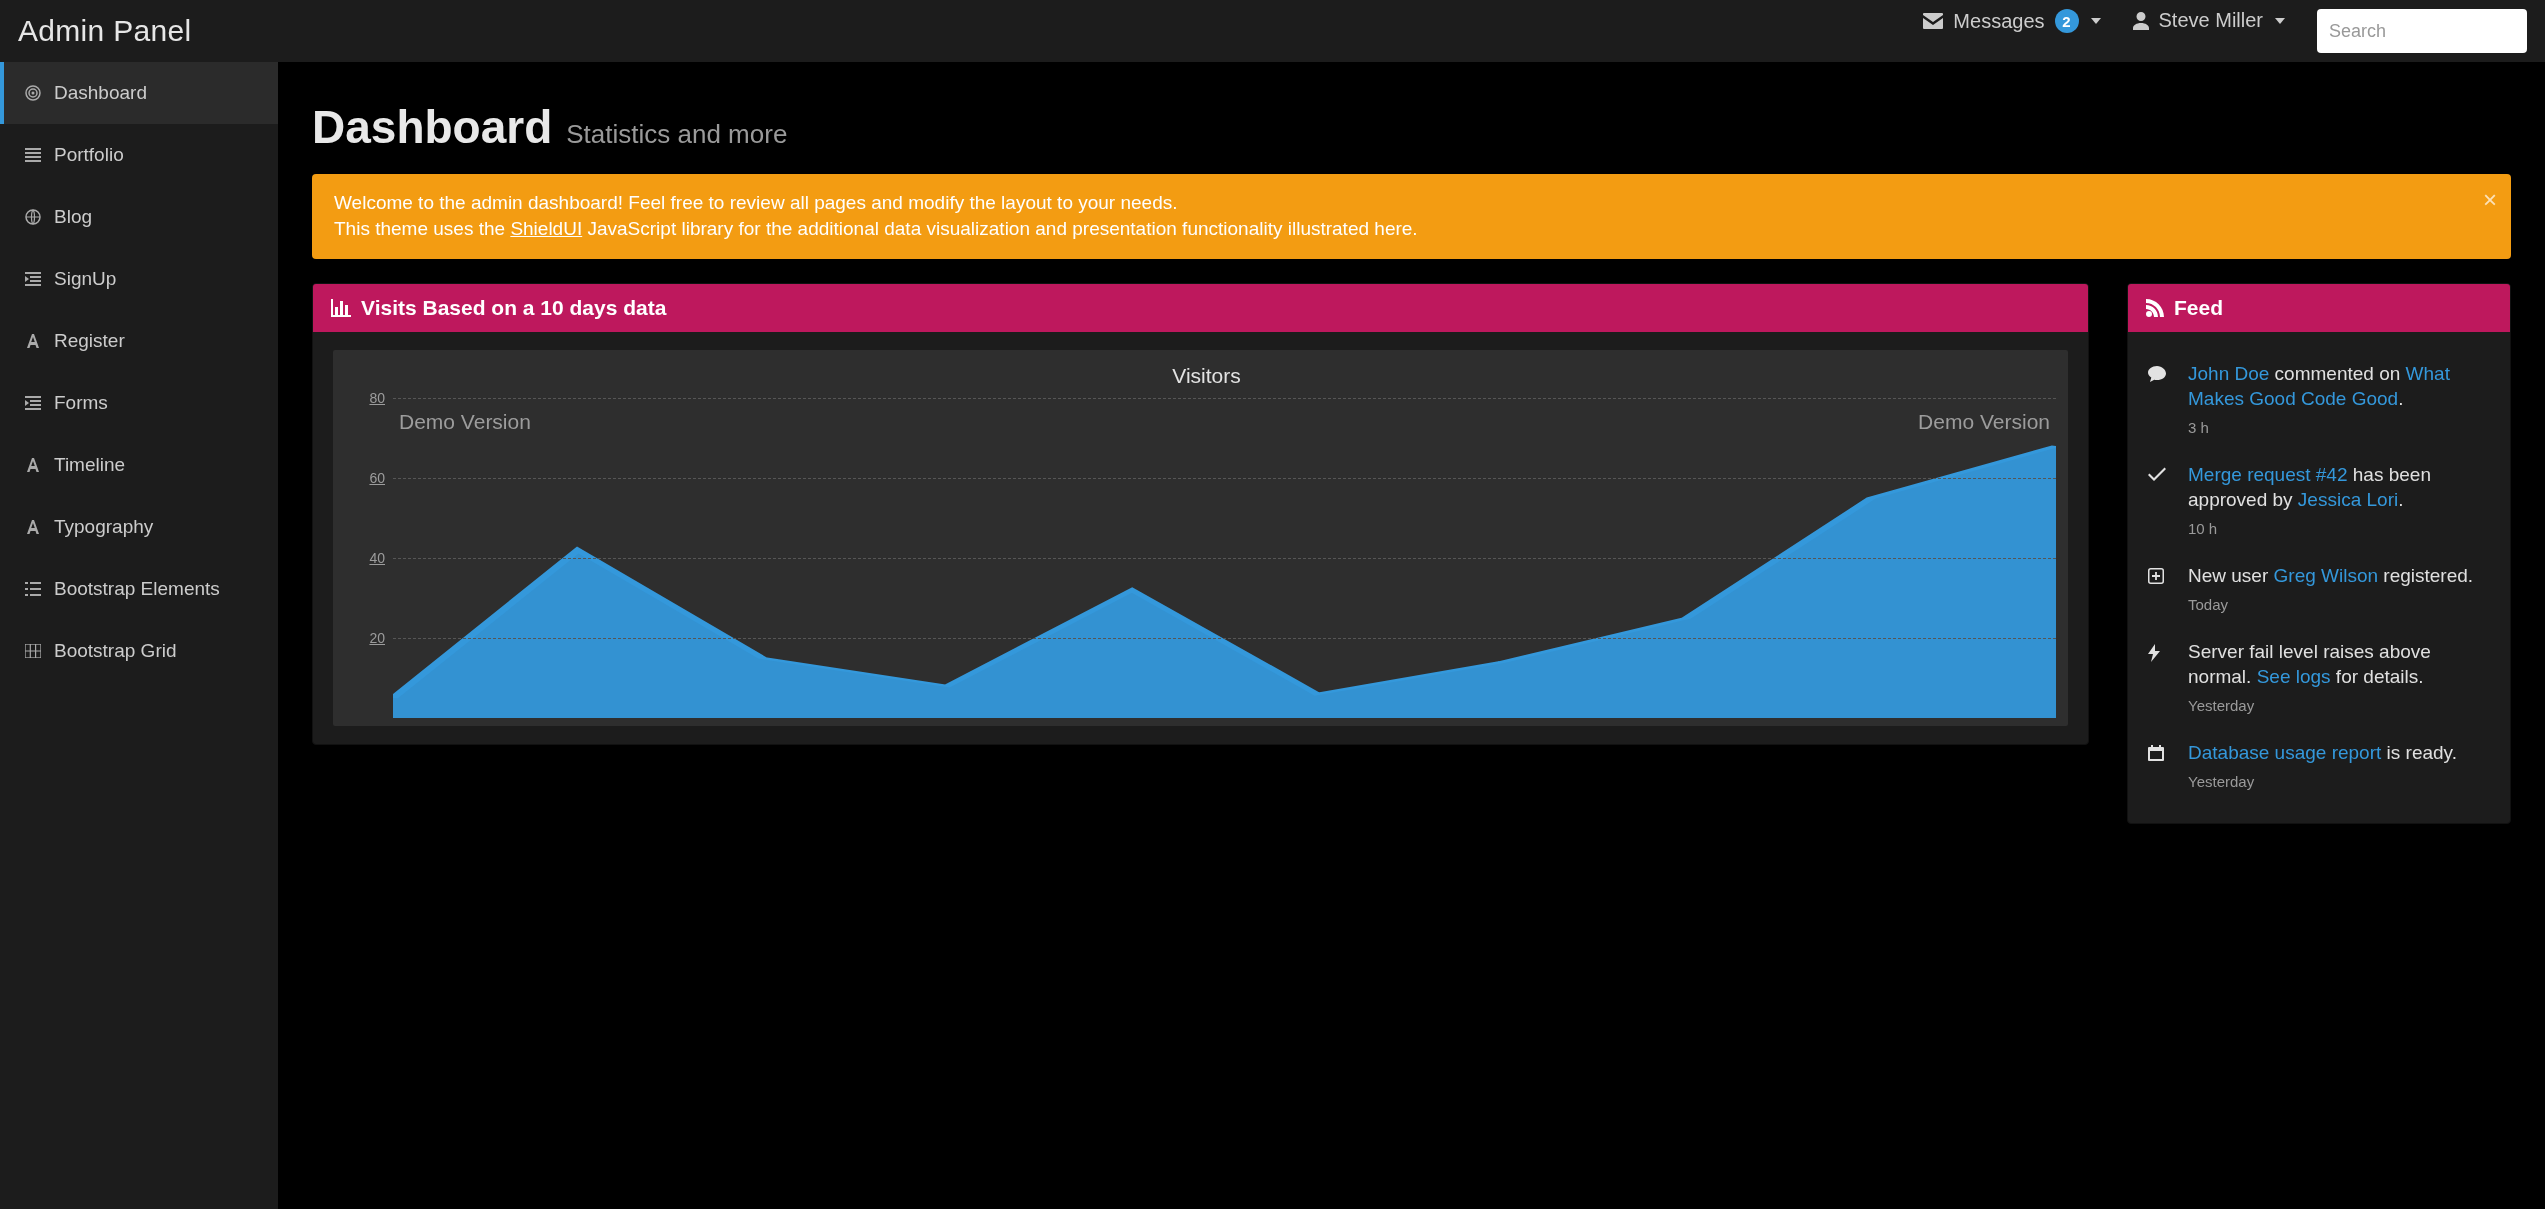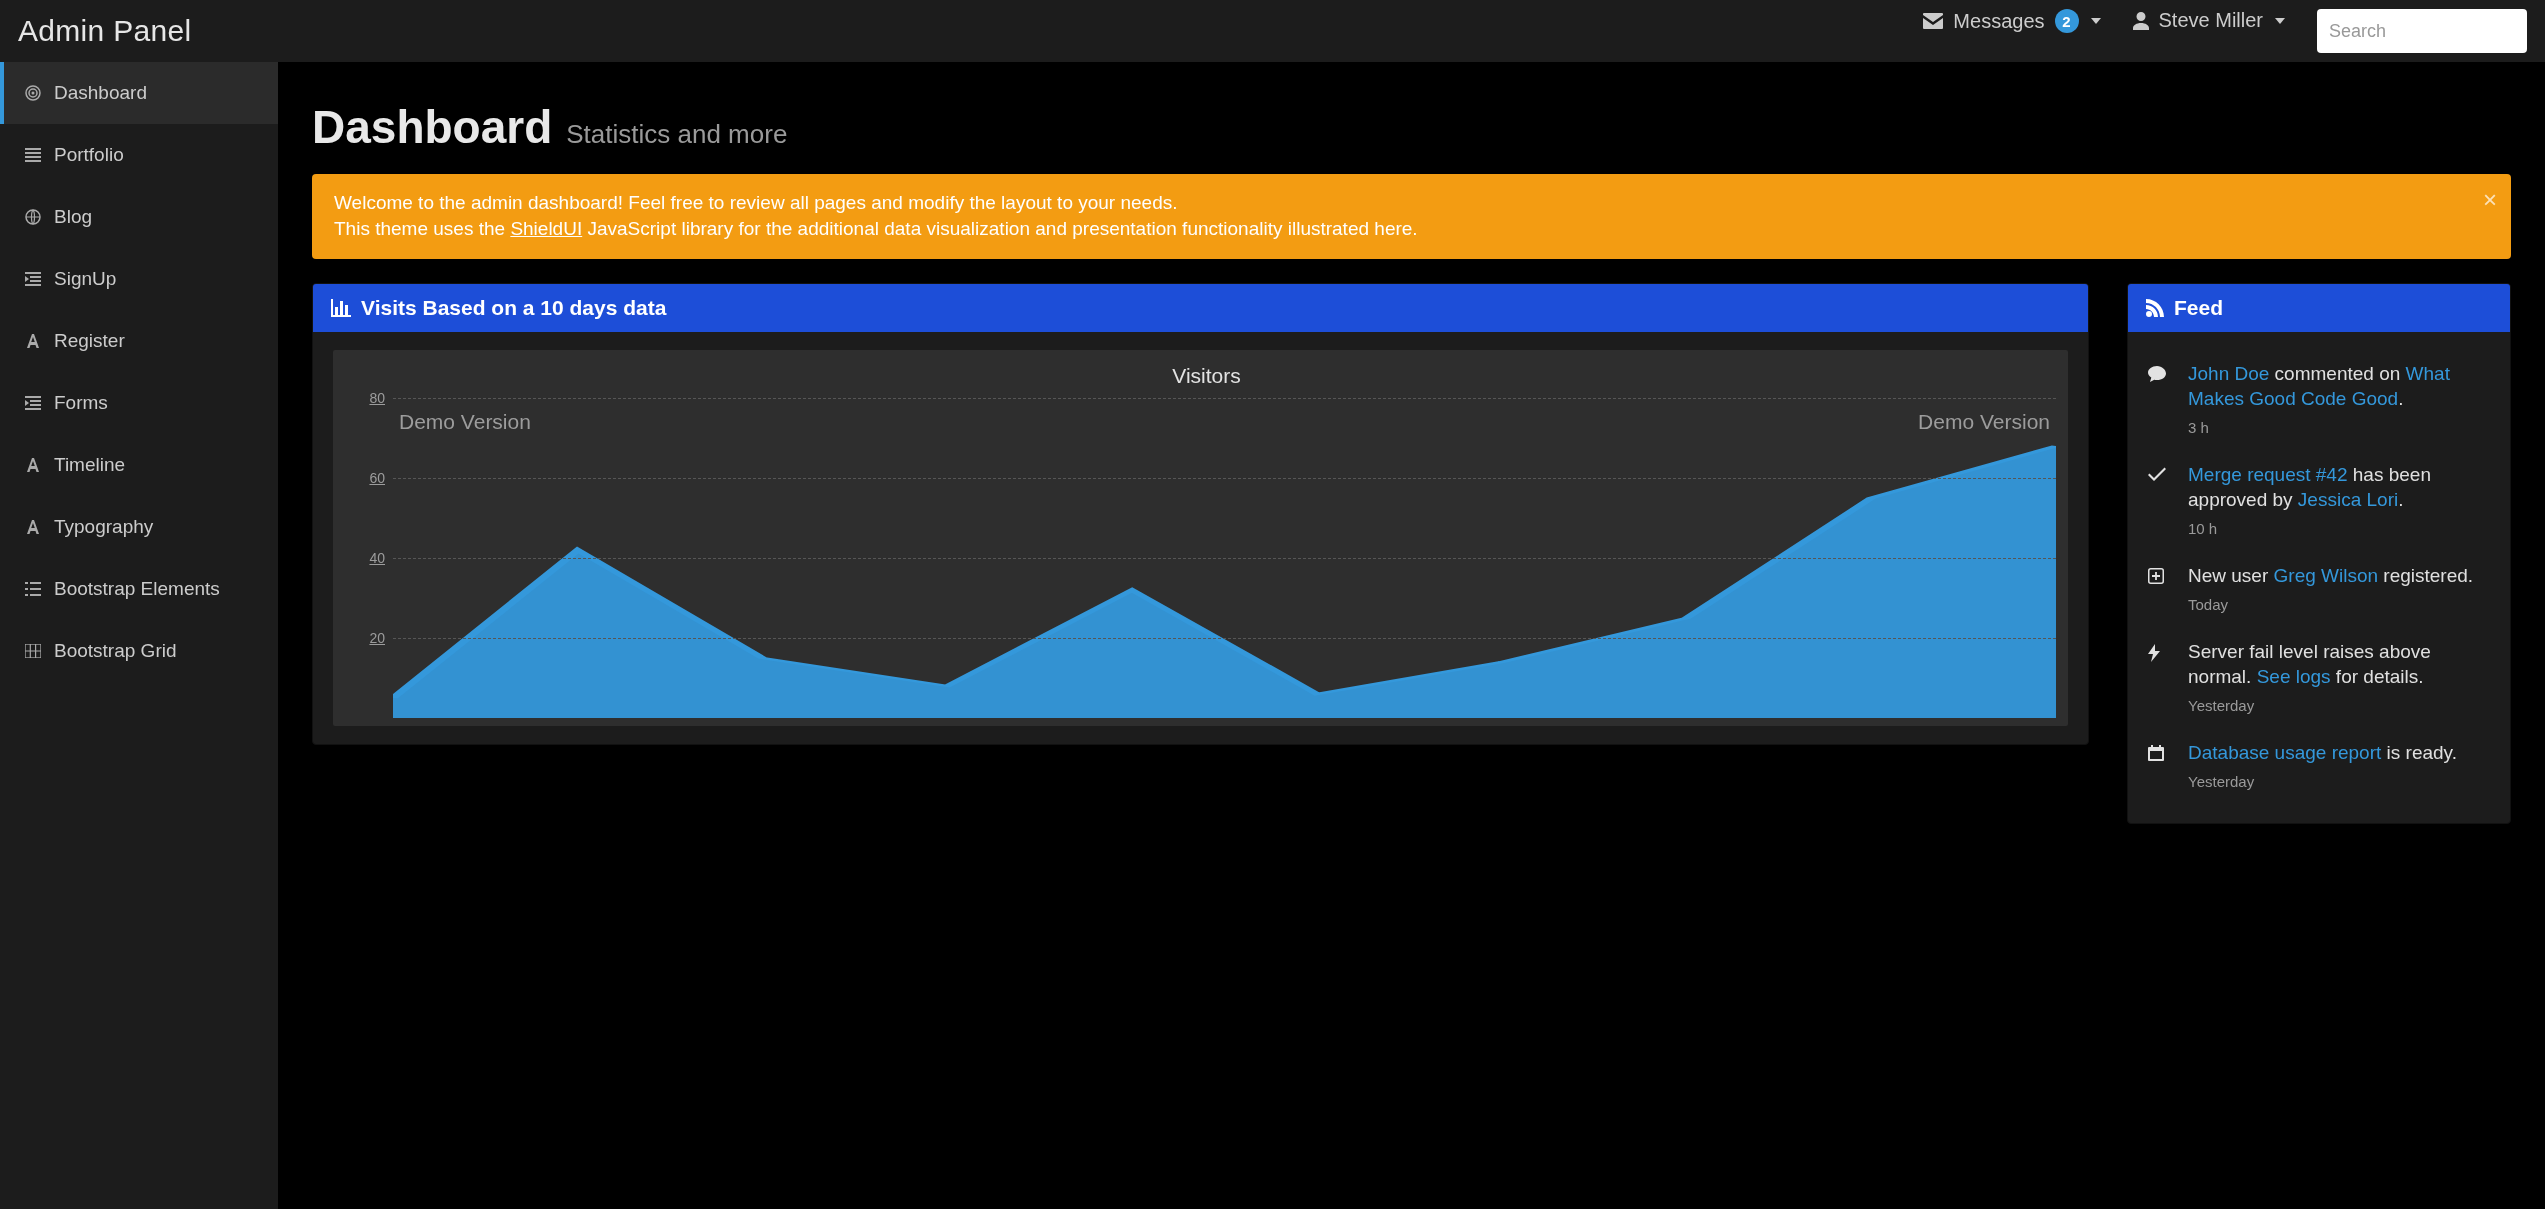--- a/index.html
+++ b/index.html
@@ -161,21 +161,21 @@
   .col-left { flex: 1 1 auto; min-width: 0; }
   .col-right { width: 384px; flex-shrink: 0; }
 
   .panel {
     border: 1px solid #111;
     border-radius: 4px;
     overflow: hidden;
     background: #1c1c1c;
   }
   .panel-heading {
-    background: #1d4ed8;
+    background: #be185d;
     color: #fff;
     font-size: 21px;
     font-weight: 600;
     padding: 12px 18px;
     display: flex;
     align-items: center;
     gap: 10px;
   }
   .panel-body { padding: 18px 20px; }
 

